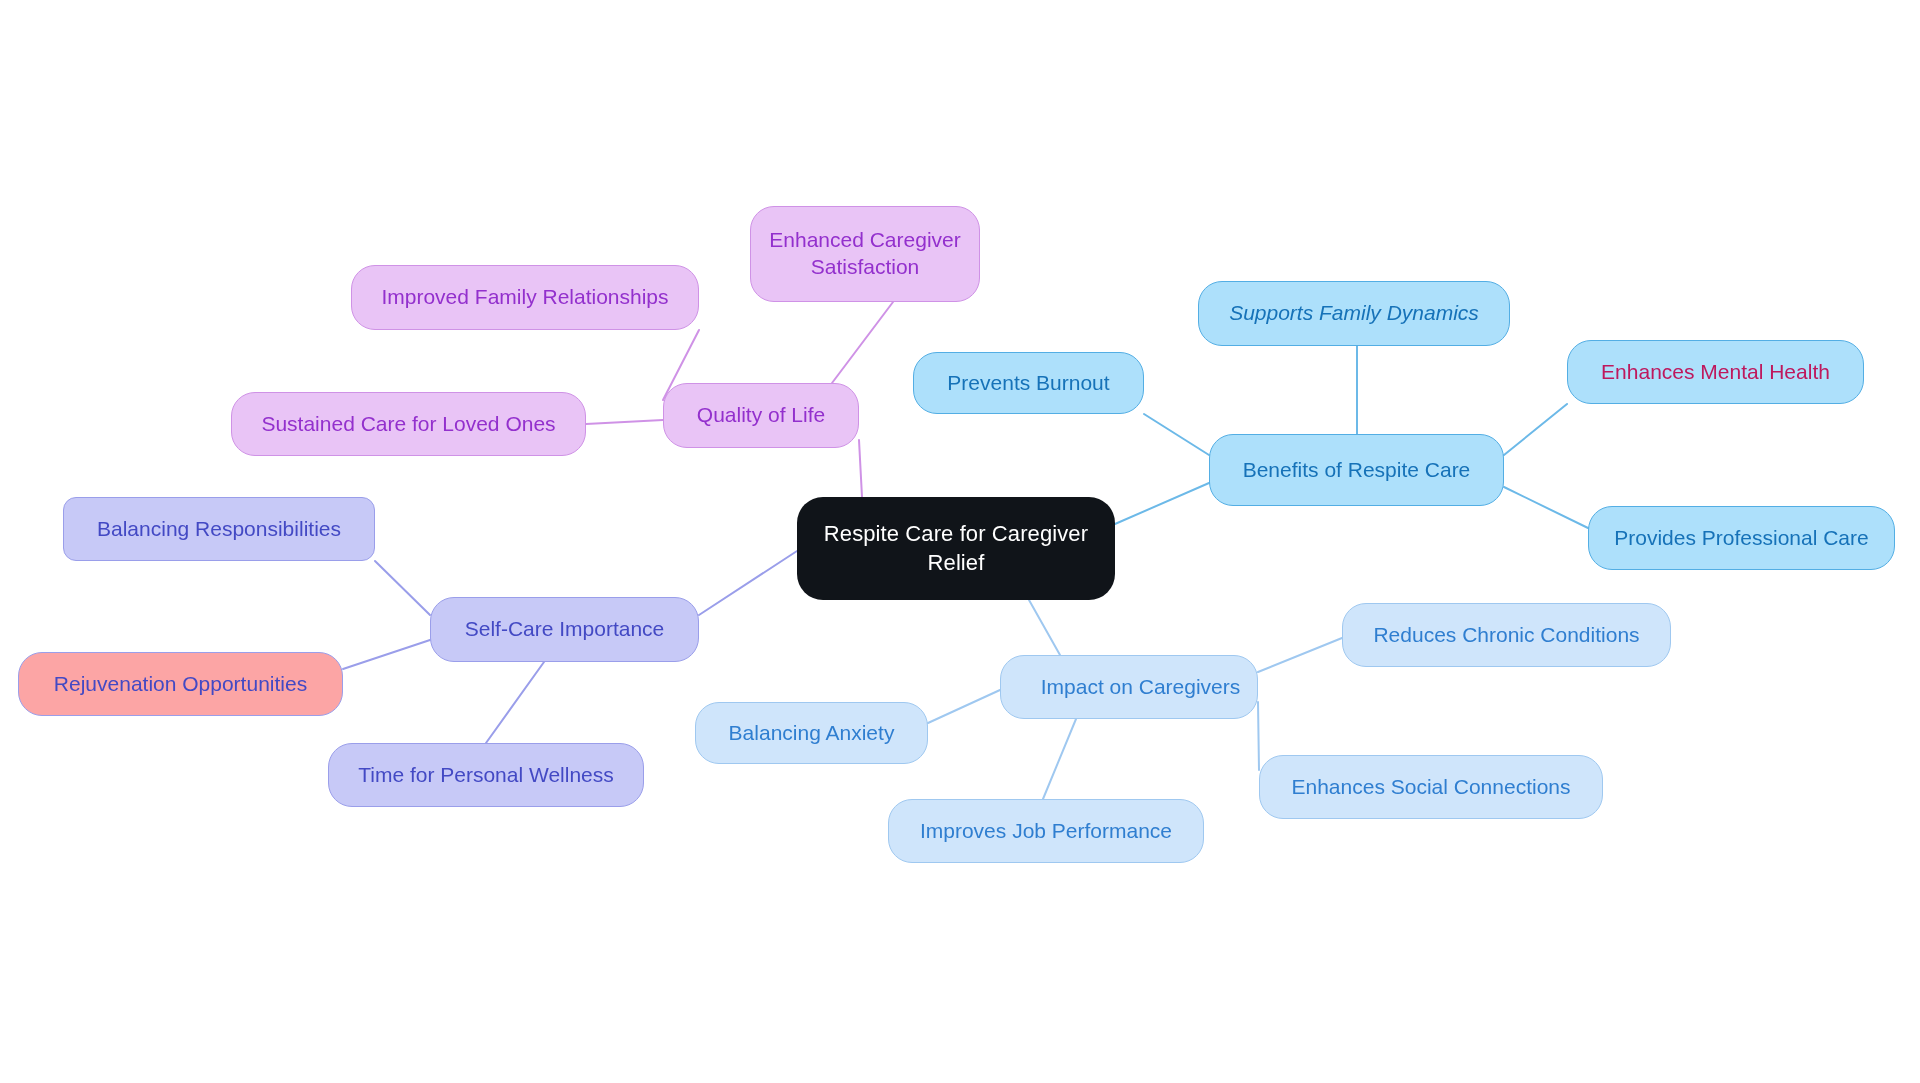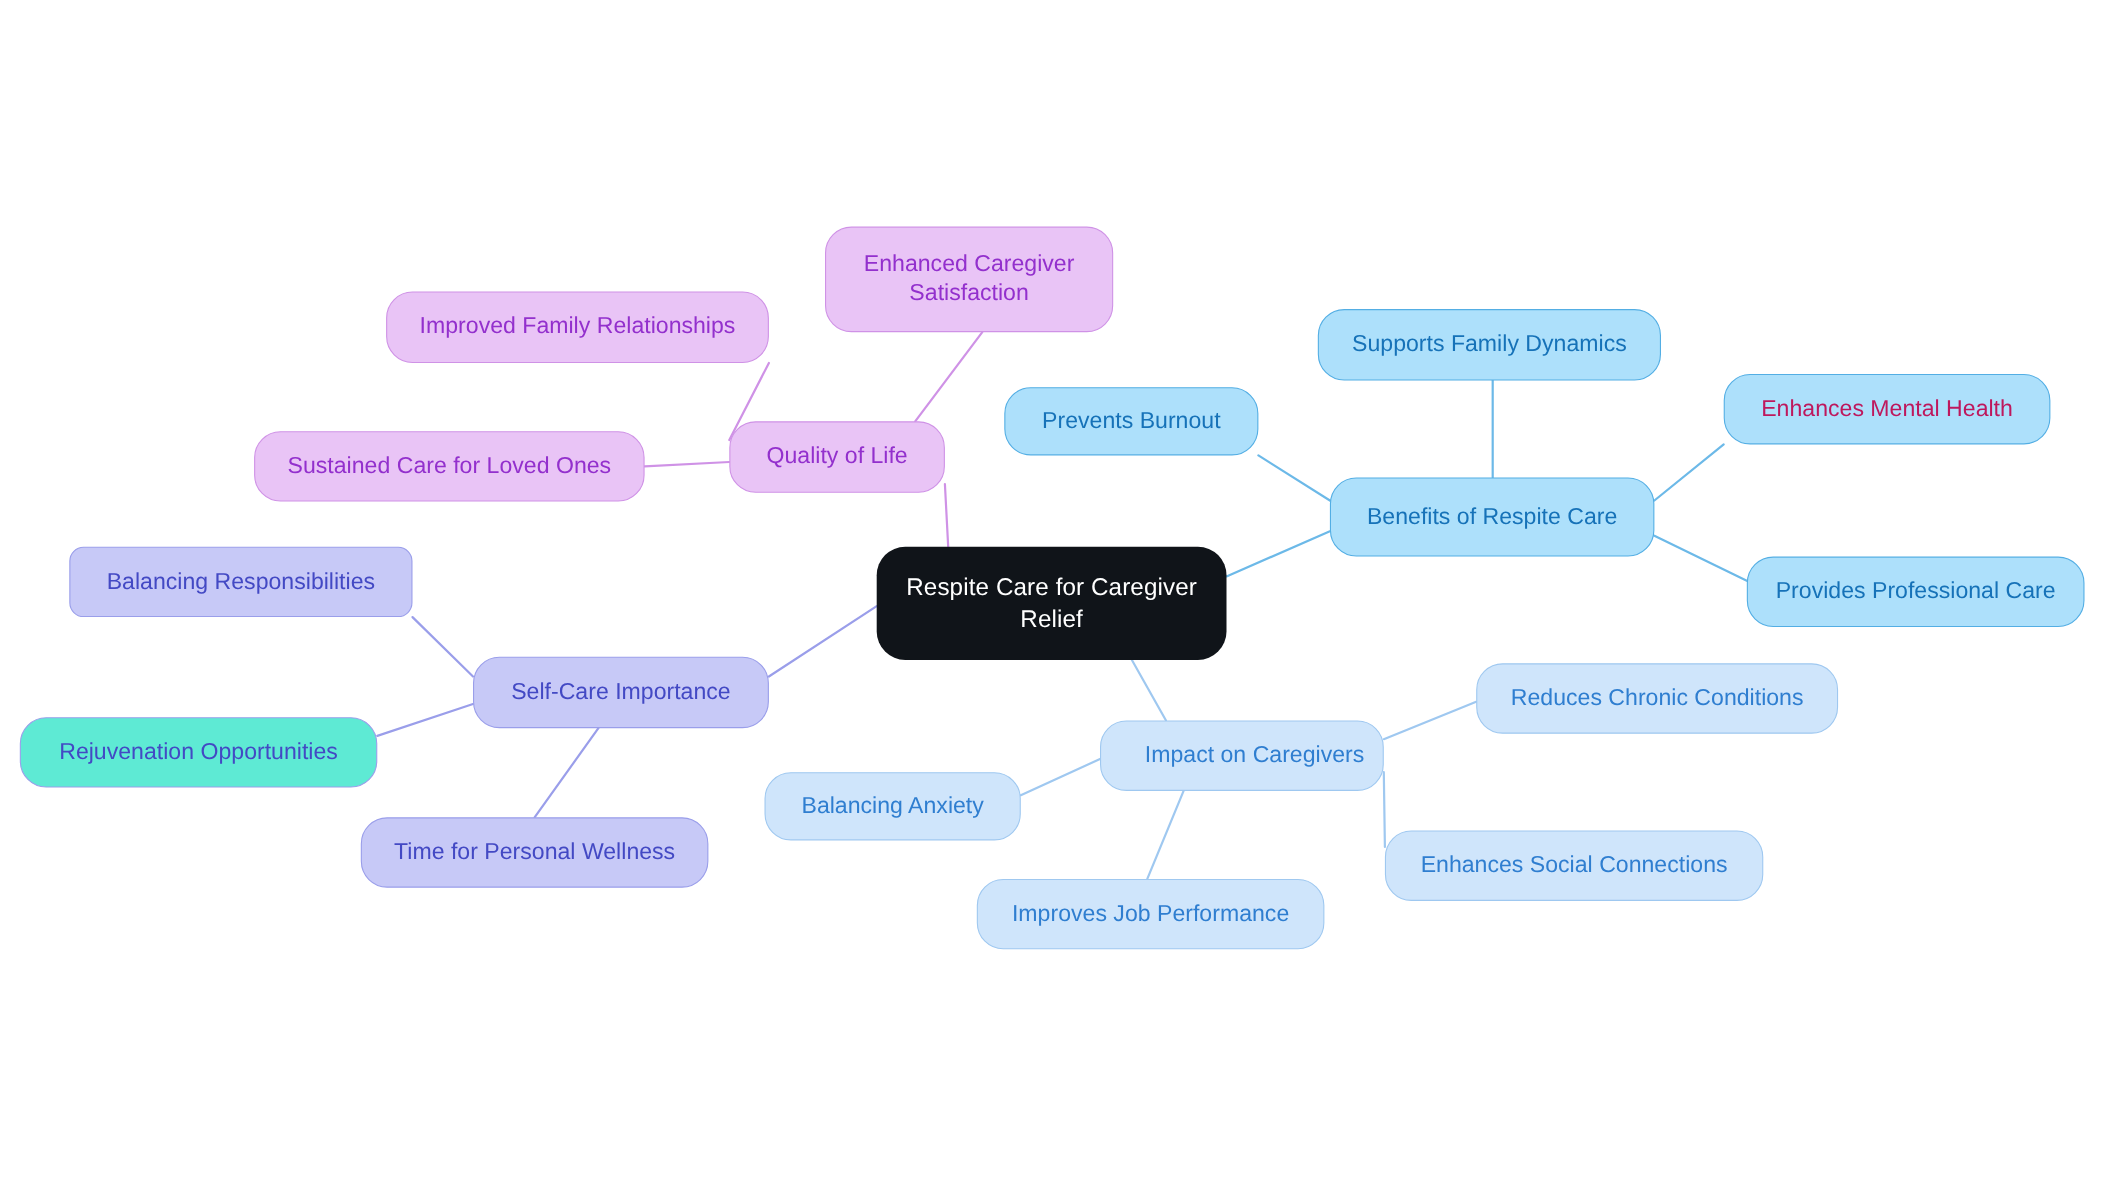--- a/index.html
+++ b/index.html
@@ -72,33 +72,33 @@
       <line x1="1258" y1="702" x2="1259" y2="770" stroke="#9fc8f0" stroke-width="2" stroke-linecap="round"></line>
       <line x1="1076" y1="719" x2="1043" y2="799" stroke="#9fc8f0" stroke-width="2" stroke-linecap="round"></line>
       <line x1="430" y1="615" x2="375" y2="561" stroke="#9a9eea" stroke-width="2" stroke-linecap="round"></line>
       <line x1="430" y1="640" x2="343" y2="669" stroke="#9a9eea" stroke-width="2" stroke-linecap="round"></line>
       <line x1="544" y1="662" x2="486" y2="743" stroke="#9a9eea" stroke-width="2" stroke-linecap="round"></line>
       <line x1="832" y1="383" x2="893" y2="302" stroke="#cf92e6" stroke-width="2" stroke-linecap="round"></line>
       <line x1="663" y1="400" x2="699" y2="330" stroke="#cf92e6" stroke-width="2" stroke-linecap="round"></line>
       <line x1="663" y1="420" x2="586" y2="424" stroke="#cf92e6" stroke-width="2" stroke-linecap="round"></line>
     </svg>
   <div id="nodes">
-      <div class="node leaf" style="left: 750px; top: 206px; width: 262px; height: 96px; background: rgb(233, 196, 246); border-color: rgb(207, 146, 230); color: rgb(147, 48, 205);"><span>Enhanced Caregiver
+      <div class="node leaf" style="left: 750px; top: 206px; width: 230px; height: 96px; background: rgb(233, 196, 246); border-color: rgb(207, 146, 230); color: rgb(147, 48, 205);"><span>Enhanced Caregiver
 Satisfaction</span></div>
       <div class="node leaf" style="left: 351px; top: 265px; width: 348px; height: 65px; background: rgb(233, 196, 246); border-color: rgb(207, 146, 230); color: rgb(147, 48, 205);"><span>Improved Family Relationships</span></div>
       <div class="node leaf" style="left: 231px; top: 392px; width: 355px; height: 64px; background: rgb(233, 196, 246); border-color: rgb(207, 146, 230); color: rgb(147, 48, 205);"><span>Sustained Care for Loved Ones</span></div>
       <div class="node leaf" style="left: 63px; top: 497px; width: 312px; height: 64px; background: rgb(199, 201, 247); border-color: rgb(154, 158, 234); color: rgb(67, 73, 196); border-radius: 13px;"><span>Balancing Responsibilities</span></div>
-      <div class="node leaf" style="left: 18px; top: 652px; width: 325px; height: 64px; background: #5eead4; border-color: rgb(154, 158, 234); color: rgb(67, 73, 196);"><span>Rejuvenation Opportunities</span></div>
+      <div class="node leaf" style="left: 18px; top: 652px; width: 325px; height: 64px; background: #fca5a5; border-color: rgb(154, 158, 234); color: rgb(67, 73, 196);"><span>Rejuvenation Opportunities</span></div>
       <div class="node leaf" style="left: 328px; top: 743px; width: 316px; height: 64px; background: rgb(199, 201, 247); border-color: rgb(154, 158, 234); color: rgb(67, 73, 196);"><span>Time for Personal Wellness</span></div>
       <div class="node leaf" style="left: 695px; top: 702px; width: 233px; height: 62px; background: rgb(207, 229, 251); border-color: rgb(159, 200, 240); color: rgb(47, 126, 208);"><span>Balancing Anxiety</span></div>
       <div class="node leaf" style="left: 1342px; top: 603px; width: 329px; height: 64px; background: rgb(207, 229, 251); border-color: rgb(159, 200, 240); color: rgb(47, 126, 208);"><span>Reduces Chronic Conditions</span></div>
       <div class="node leaf" style="left: 1259px; top: 755px; width: 344px; height: 64px; background: rgb(207, 229, 251); border-color: rgb(159, 200, 240); color: rgb(47, 126, 208);"><span>Enhances Social Connections</span></div>
       <div class="node leaf" style="left: 888px; top: 799px; width: 316px; height: 64px; background: rgb(207, 229, 251); border-color: rgb(159, 200, 240); color: rgb(47, 126, 208);"><span>Improves Job Performance</span></div>
       <div class="node leaf" style="left: 913px; top: 352px; width: 231px; height: 62px; background: rgb(173, 224, 251); border-color: rgb(83, 174, 228); color: rgb(22, 114, 184);"><span>Prevents Burnout</span></div>
-      <div class="node leaf" style="left: 1198px; top: 281px; width: 312px; height: 65px; background: rgb(173, 224, 251); border-color: rgb(83, 174, 228); color: rgb(22, 114, 184);"><span>Supports Family Dynamics</span></div>
+      <div class="node leaf" style="left: 1198px; top: 281px; width: 312px; height: 65px; background: rgb(173, 224, 251); border-color: rgb(83, 174, 228); color: rgb(22, 114, 184); font-style: italic;"><span>Supports Family Dynamics</span></div>
       <div class="node leaf" style="left: 1567px; top: 340px; width: 297px; height: 64px; background: rgb(173, 224, 251); border-color: rgb(83, 174, 228); color: #be185d;"><span>Enhances Mental Health</span></div>
       <div class="node leaf" style="left: 1588px; top: 506px; width: 307px; height: 64px; background: rgb(173, 224, 251); border-color: rgb(83, 174, 228); color: rgb(22, 114, 184);"><span>Provides Professional Care</span></div>
       <div class="node branch" style="left: 1209px; top: 434px; width: 295px; height: 72px; background: rgb(173, 224, 251); border-color: rgb(83, 174, 228); color: rgb(22, 114, 184);"><span>Benefits of Respite Care</span></div>
       <div class="node branch" style="left: 1000px; top: 655px; width: 258px; height: 64px; background: rgb(207, 229, 251); border-color: rgb(159, 200, 240); color: rgb(47, 126, 208); padding-left: 33px;"><span>Impact on Caregivers</span></div>
       <div class="node branch" style="left: 430px; top: 597px; width: 269px; height: 65px; background: rgb(199, 201, 247); border-color: rgb(154, 158, 234); color: rgb(67, 73, 196);"><span>Self-Care Importance</span></div>
       <div class="node branch" style="left: 663px; top: 383px; width: 196px; height: 65px; background: rgb(233, 196, 246); border-color: rgb(207, 146, 230); color: rgb(147, 48, 205);"><span>Quality of Life</span></div>
       <div class="node root" style="left: 797px; top: 497px; width: 318px; height: 103px; background: rgb(16, 20, 25); border-color: rgb(16, 20, 25); color: rgb(255, 255, 255);"><span>Respite Care for Caregiver Relief</span></div>
     </div>
 </div>
 

